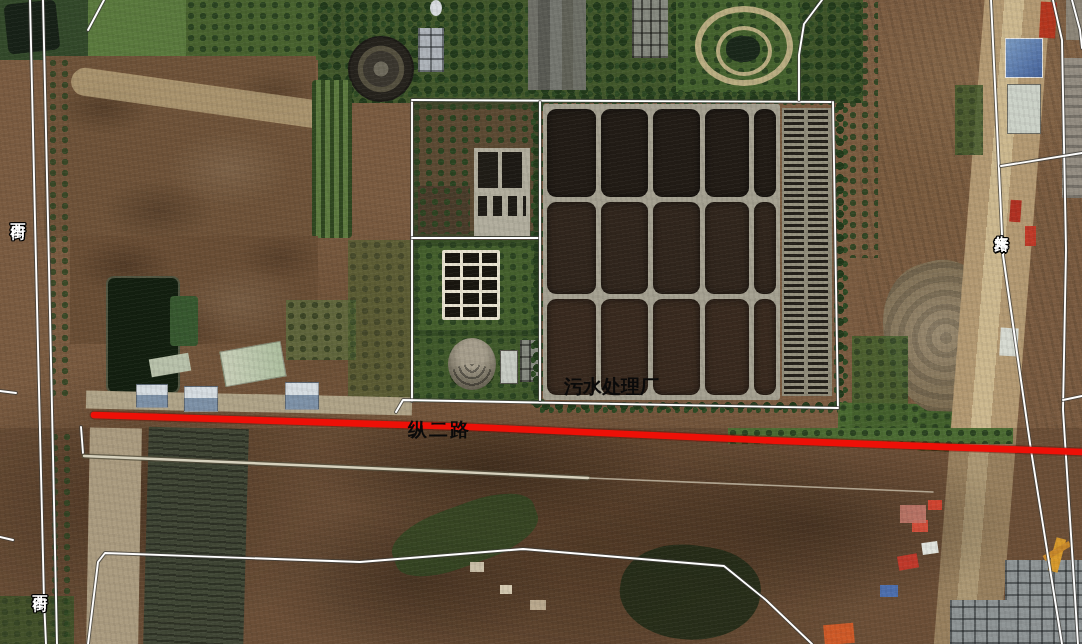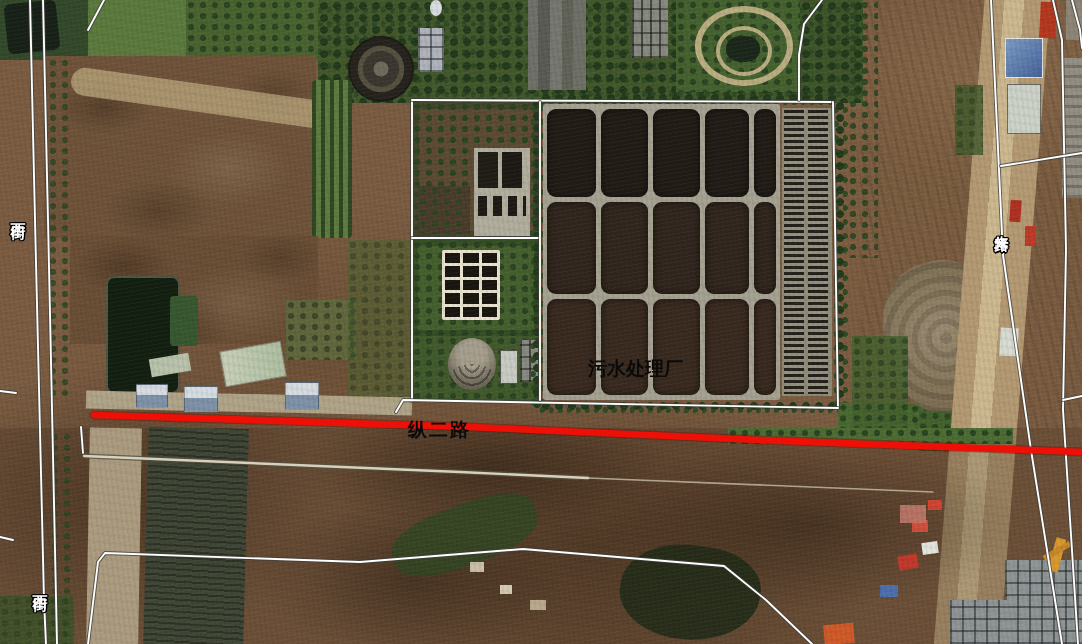--- a/index.html
+++ b/index.html
@@ -243,14 +243,14 @@
       <polyline points="84,456 460,472 588,478" fill="none" stroke="#ddd8c4" stroke-width="2.4" stroke-linejoin="round" stroke-linecap="round" opacity="0.95"></polyline>
       <polyline points="588,478 933,492" fill="none" stroke="#d5cfba" stroke-width="1.6" stroke-linejoin="round" stroke-linecap="round" opacity="0.7"></polyline>
       <polyline points="94,415 470,427 760,440 1082,452" fill="none" stroke="#6b0e04" stroke-width="9" stroke-linejoin="round" stroke-linecap="round" opacity="0.4"></polyline>
       <polyline points="94,415 470,427 760,440 1082,452" fill="none" stroke="#ee1007" stroke-width="6.6" stroke-linejoin="round" stroke-linecap="round"></polyline>
     </svg>
 
   <div class="abs vlabel" style="left:11px;top:212px;">西街</div>
   <div class="abs vlabel" style="left:33px;top:584px;">西街</div>
   <div class="abs vlabel" style="left:995px;top:225px;font-size:14px;">朱圩路</div>
   <div class="abs blabel" style="left:408px;top:417px;">纵二路</div>
-  <div class="abs blabel" style="left:564px;top:356px;letter-spacing:0;margin-left:24px;">污水处理厂</div>
+  <div class="abs blabel" style="left:564px;top:374px;letter-spacing:0;">污水处理厂</div>
 </div>
 
 </body></html>

